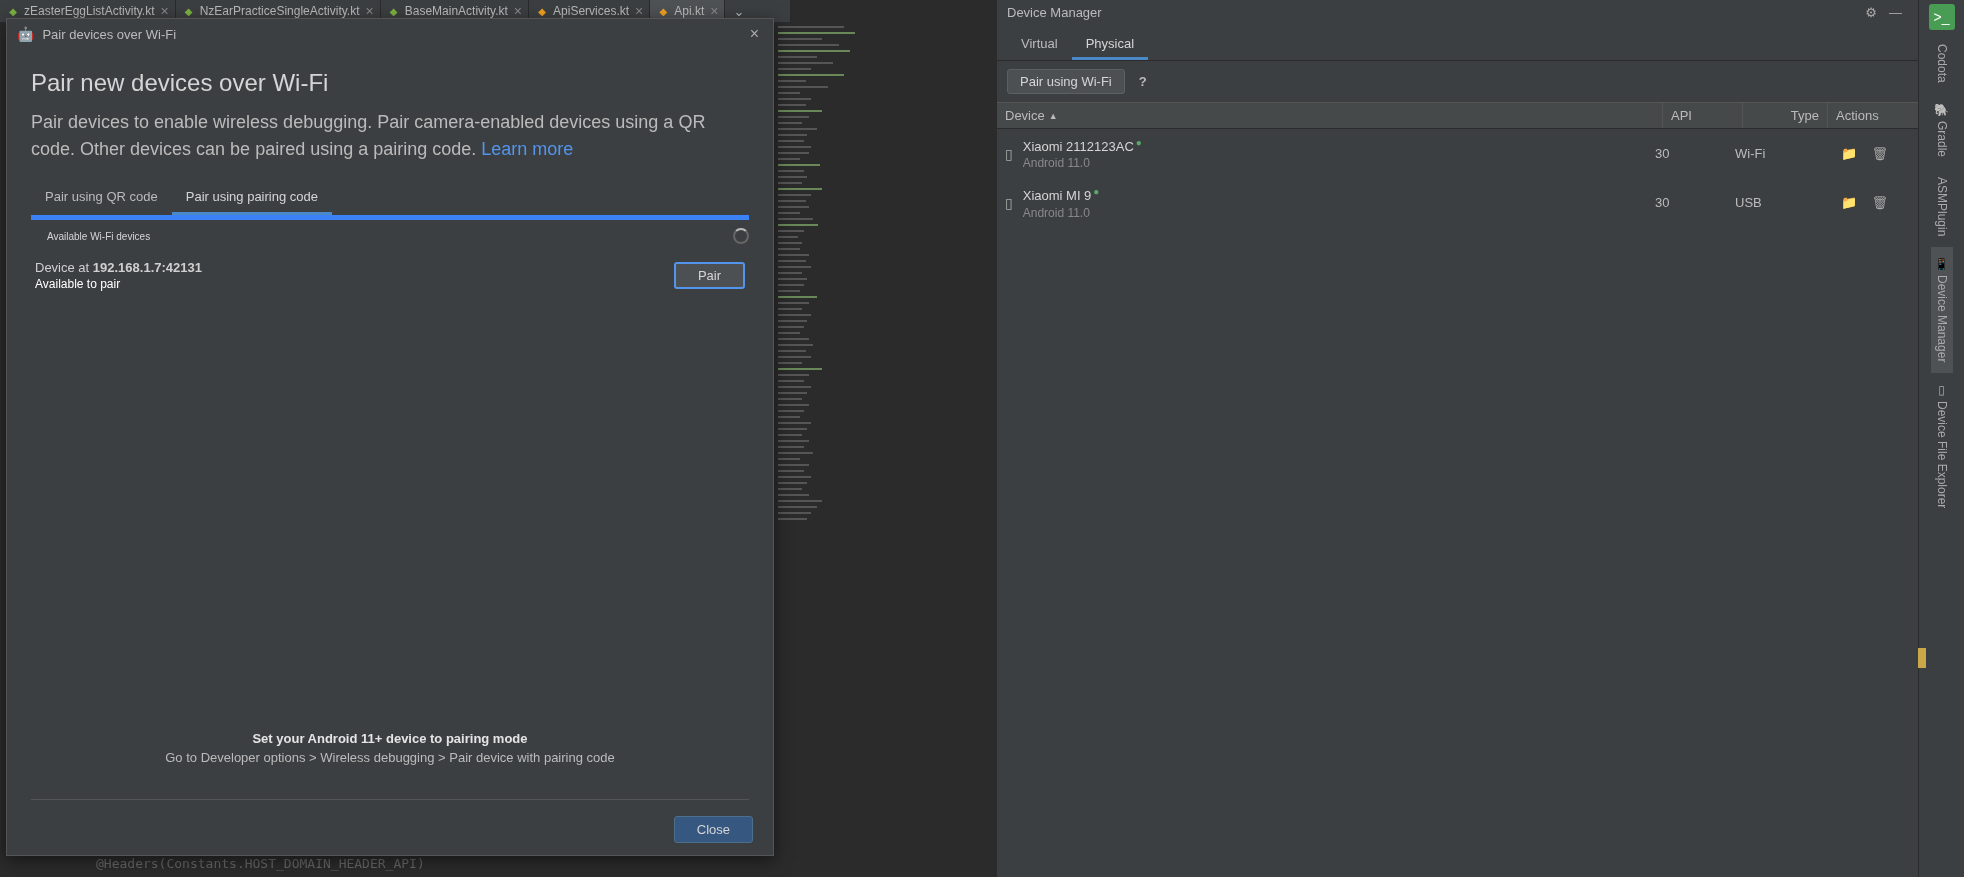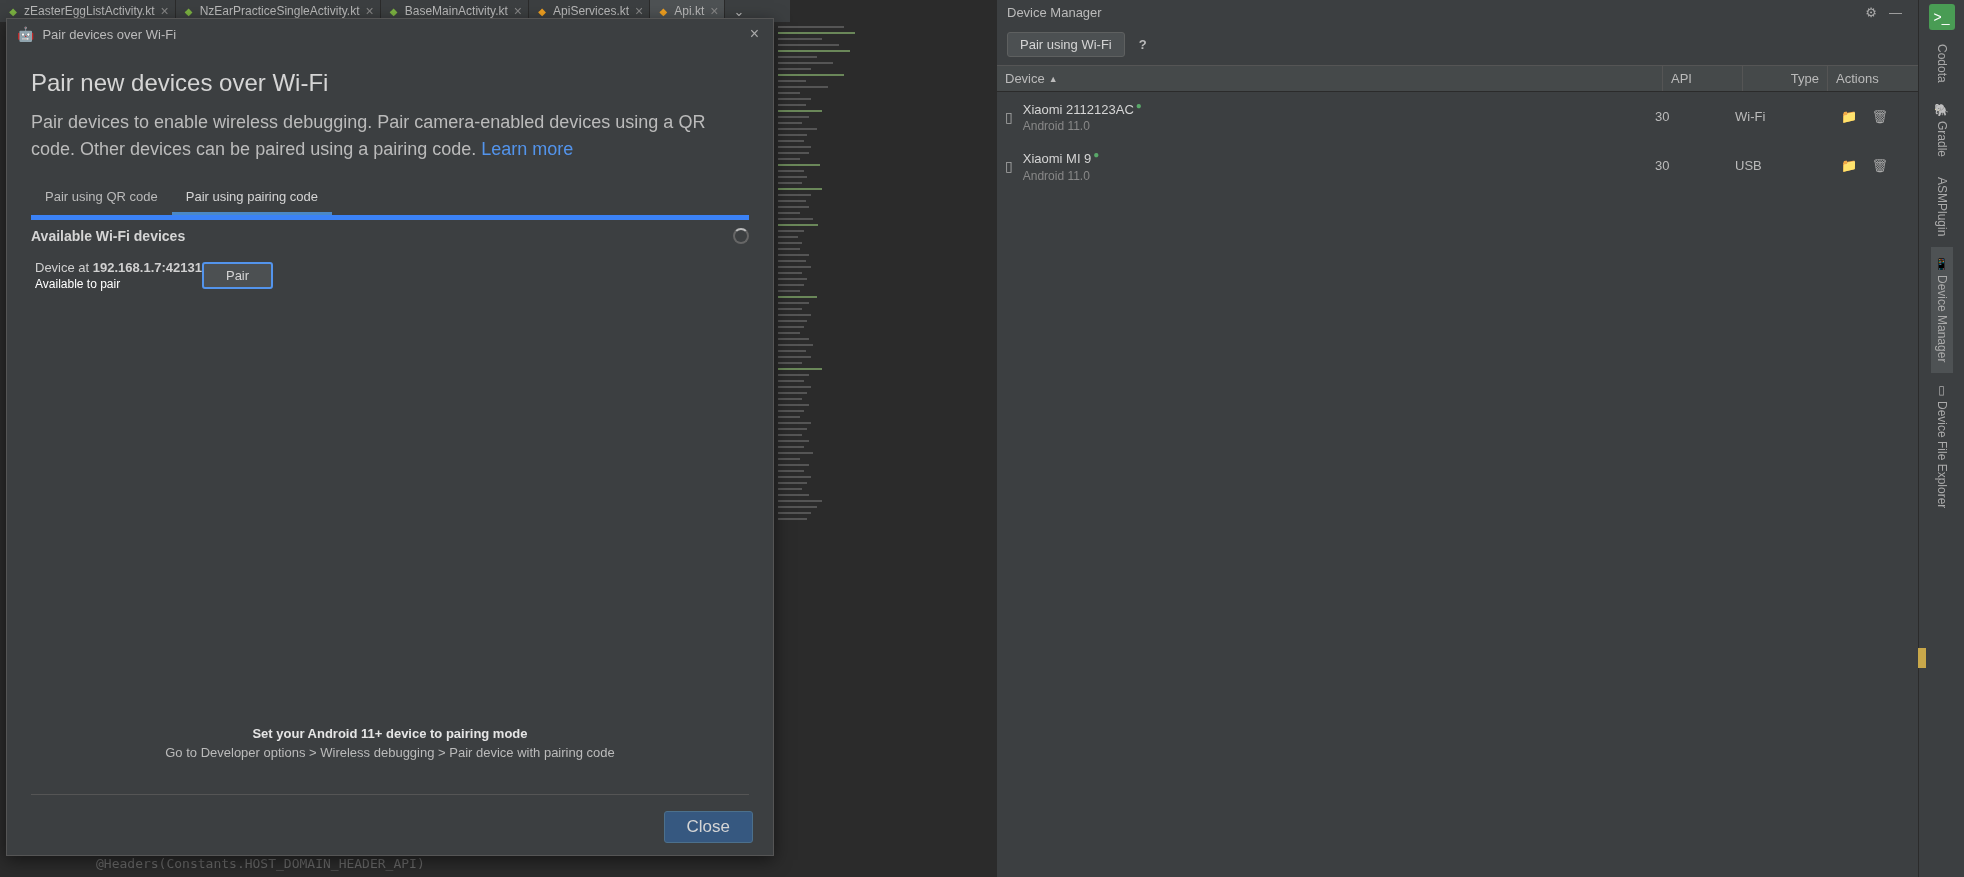--- a/index.html
+++ b/index.html
@@ -23,37 +23,37 @@
 .dialog-titlebar .close { color: #aaa; font-size: 16px; cursor: pointer; padding: 0 4px; }
 .dialog-body { padding: 20px 24px 0; flex: 1; display: flex; flex-direction: column; }
 .dialog-heading { font-size: 24px; font-weight: 300; color: #d5d5d5; margin-bottom: 12px; }
 .dialog-desc { font-size: 18px; color: #bbbbbb; line-height: 1.5; margin-bottom: 18px; }
 .dialog-desc a { color: #5394ec; text-decoration: none; cursor: pointer; }
 
 .pair-tabs { display: flex; border-bottom: 5px solid #3b82f6; margin-bottom: 0; }
 .pair-tab { padding: 8px 14px; cursor: pointer; font-size: 13px; color: #bbbbbb; border-bottom: 3px solid transparent; }
 .pair-tab.active { border-bottom: 3px solid #4a88c7; color: #d5d5d5; }
 
-.avail-header { display: flex; align-items: center; justify-content: space-between; padding: 8px 0; font-weight: 700; color: #d5d5d5; font-size: 14px; }
+.avail-header { display: flex; align-items: center; justify-content: space-between; padding: 8px 0; font-weight: 400; color: #d5d5d5; font-size: 10px; margin-left: 16px; }
 .spinner { width: 16px; height: 16px; border: 2px solid #666; border-top-color: #bbb; border-radius: 50%; animation: spin 1s linear infinite; }
 @keyframes spin { to { transform: rotate(360deg); } }
 
-.device-pair-row { display: flex; align-items: center; padding: 8px 4px; }
+.device-pair-row { display: flex; align-items: center; justify-content: space-between; padding: 8px 4px; }
 .device-pair-info .line1 { color: #d0d0d0; font-size: 13px; }
 .device-pair-info .line1 .addr { font-weight: 600; }
 .device-pair-info .line2 { color: #ffffff; font-size: 12px; margin-top: 2px; }
 .pair-btn { background: #4c5052; border: 2px solid #5394ec; color: #d5d5d5; padding: 4px 22px; border-radius: 3px; cursor: pointer; font-size: 13px; }
 
 .flex-spacer { flex: 1; }
 .hint-block { text-align: center; padding: 10px 0 30px; color: #bbbbbb; font-size: 13px; }
 .hint-block .bold { font-weight: 600; color: #e5e5e5; display: block; margin-bottom: 4px; }
 .hr { height: 1px; background: #555; margin: 4px 0; }
 
 .dialog-footer { padding: 12px 20px; display: flex; justify-content: flex-end; border-top: 0px solid #555; }
-.close-btn { background: #365880; border: 1px solid #4c708c; color: #d5d5d5; padding: 5px 22px; border-radius: 3px; cursor: pointer; font-size: 17px; }
+.close-btn { background: #365880; border: 1px solid #4c708c; color: #d5d5d5; padding: 5px 22px; border-radius: 3px; cursor: pointer; font-size: 13px; }
 
 
 .minimap { position: absolute; top: 22px; left: 778px; width: 110px; height: 840px; background: #2b2b2b; }
 .minimap .ml { height: 2px; margin: 4px 0; background: #555; }
 .minimap .ml.g { background: #6a8759; }
 
 
 .dm-panel { position: absolute; top: 0; left: 996px; right: 46px; height: 877px; background: #3c3f41; border-left: 1px solid #2b2b2b; display: flex; flex-direction: column; }
 .dm-header { height: 24px; display: flex; align-items: center; padding: 0 10px; color: #bbbbbb; font-size: 13px; }
 .dm-header .title { flex: 1; }
@@ -258,20 +258,24 @@
     <button class="close-btn">Close</button>
   </div>
 </div>
 
 <div class="dm-panel">
   <div class="dm-header">
     <span class="title">Device Manager</span>
     <span class="icon-btn">⚙</span>
     <span class="icon-btn">—</span>
   </div>
+  <div class="dm-tabs">
+    <div class="dm-tab">Virtual</div>
+    <div class="dm-tab active">Physical</div>
+  </div>
   <div class="dm-toolbar">
     <button class="wifi-btn">Pair using Wi-Fi</button>
     <span class="help">?</span>
   </div>
   <div class="dm-table">
     <div class="dm-thead">
       <div class="dm-th col-device">
         <span>Device</span>
         <span class="sort-icon">▲</span>
       </div>

